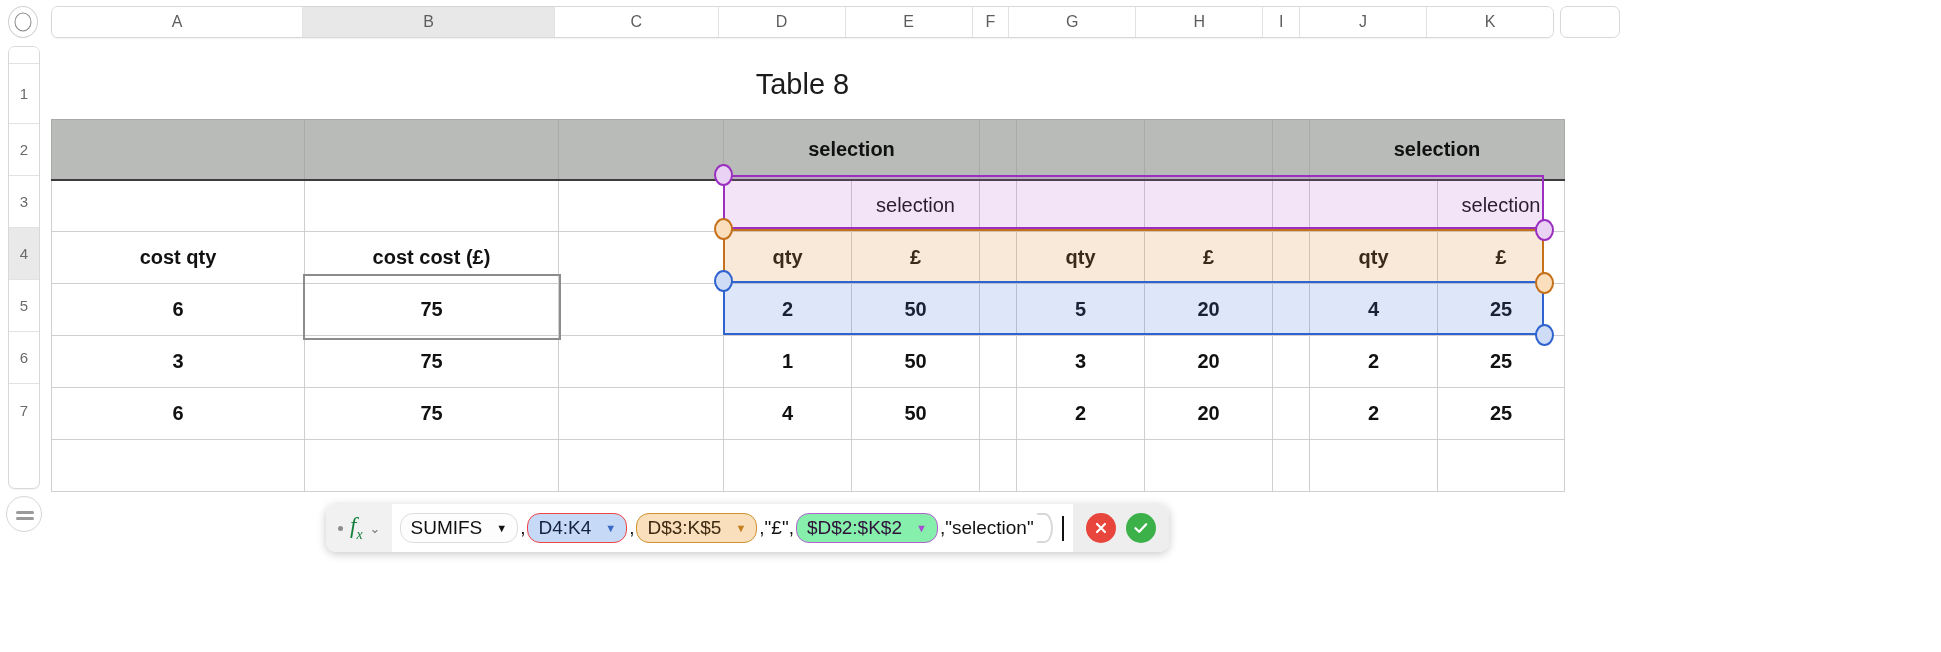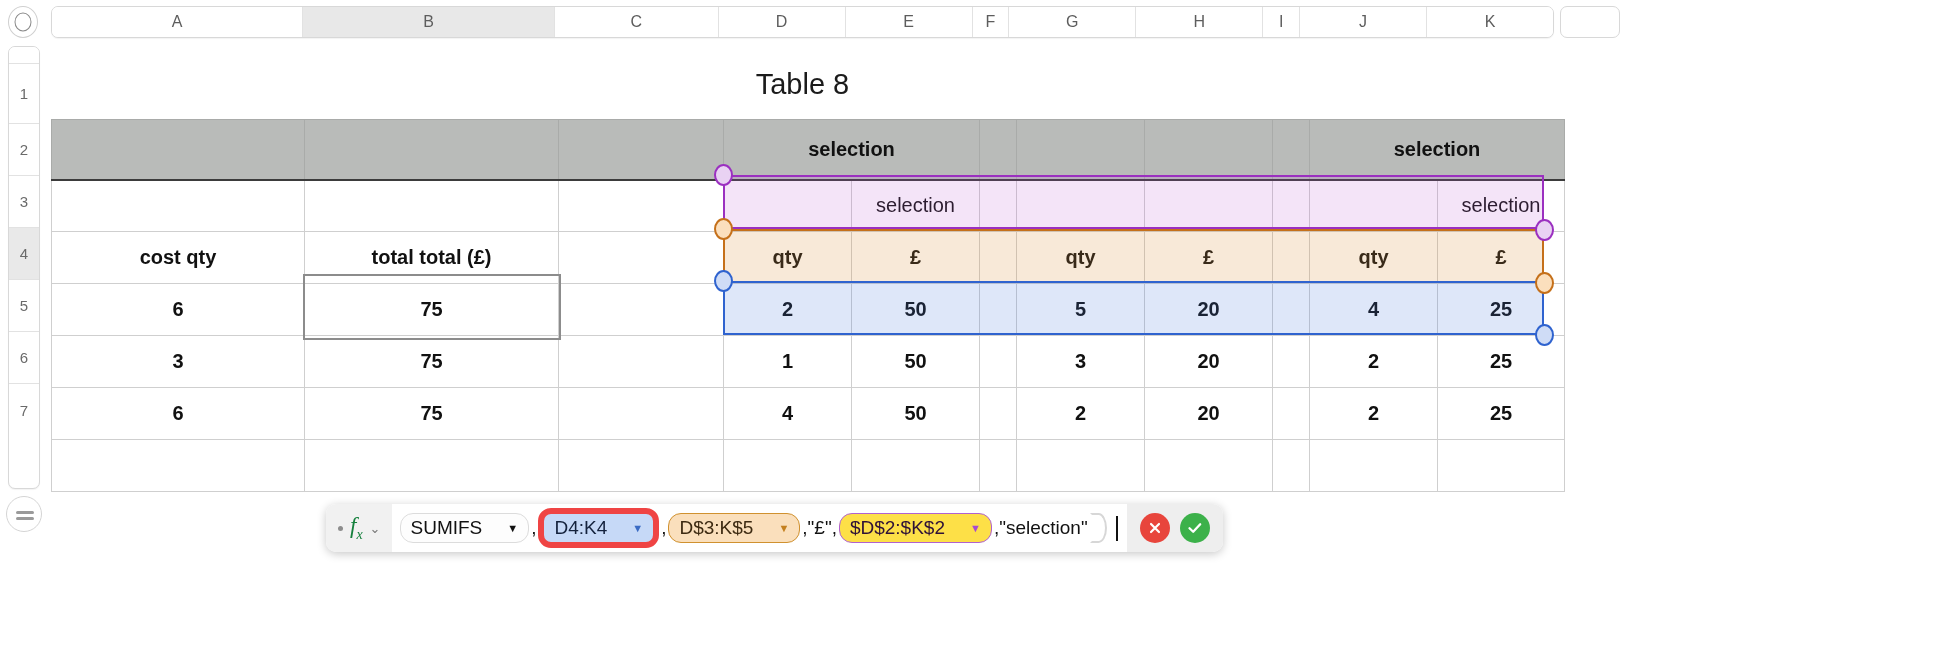--- a/index.html
+++ b/index.html
@@ -159,31 +159,31 @@
     font-family:"Liberation Serif","DejaVu Serif",serif;
     font-style:italic;font-size:23px;color:#15803d;line-height:1;
   }
   #fb-left .chev{font-size:13px;color:#777;}
   #fb-content{
     display:flex;align-items:center;
     padding:0 9px 0 7px;background:#fff;
     font-size:19px;color:#111;white-space:nowrap;gap:0;
   }
   .token{
-    display:inline-flex;align-items:center;gap:25px;
+    display:inline-flex;align-items:center;gap:14px;
     border-radius:13px;padding:3px 10px;margin:0 1px;
     font-size:19px;line-height:1.15;box-sizing:border-box;
   }
   .token .tri{font-size:11px;line-height:1;}
   .token.fn{background:#fdfdfd;border:1px solid #dcdcdc;color:#111;border-radius:13px;}
-  .token.blue  {background:#c6d9f7;border:6px solid #ef4444;color:#14223d;text-align:right;}
+  .token.blue  {background:#c6d9f7;border:1px solid #ef4444;color:#14223d;text-align:right;}
   .token.blue .tri{color:#3a6bc4;}
   .token.orange{background:#fadfbc;border:1px solid #d0912f;color:#3d2a11;}
   .token.orange .tri{color:#c4801f;}
-  .token.purple{background:#fde047;border:1px solid #b061cf;color:#2e1138;}
+  .token.purple{background:#86efac;border:1px solid #b061cf;color:#2e1138;}
   .token.purple .tri{color:#a74bd0;}
   .lit{padding:0 1px;font-size:19px;color:#111;}
   .paren-ghost{
     display:inline-block;width:17px;height:30px;margin-left:1px;
     border:2px solid #d7d7d7;border-left-color:transparent;
     border-top-color:#d7d7d7;border-bottom-color:#d7d7d7;
     border-radius:0 50% 50% 0/0 50% 50% 0;
     box-sizing:border-box;
   }
   #caret{
@@ -277,21 +277,21 @@
     <td class="plain">selection</td>
     <td class="plain"></td>
     <td class="plain"></td>
     <td class="plain"></td>
     <td class="plain"></td>
     <td class="plain"></td>
     <td class="plain">selection</td>
   </tr>
   <tr class="r3">
     <td>cost qty</td>
-    <td>total total (£)</td>
+    <td>cost cost (£)</td>
     <td></td>
     <td>qty</td>
     <td>£</td>
     <td></td>
     <td>qty</td>
     <td>£</td>
     <td></td>
     <td>qty</td>
     <td>£</td>
   </tr>

